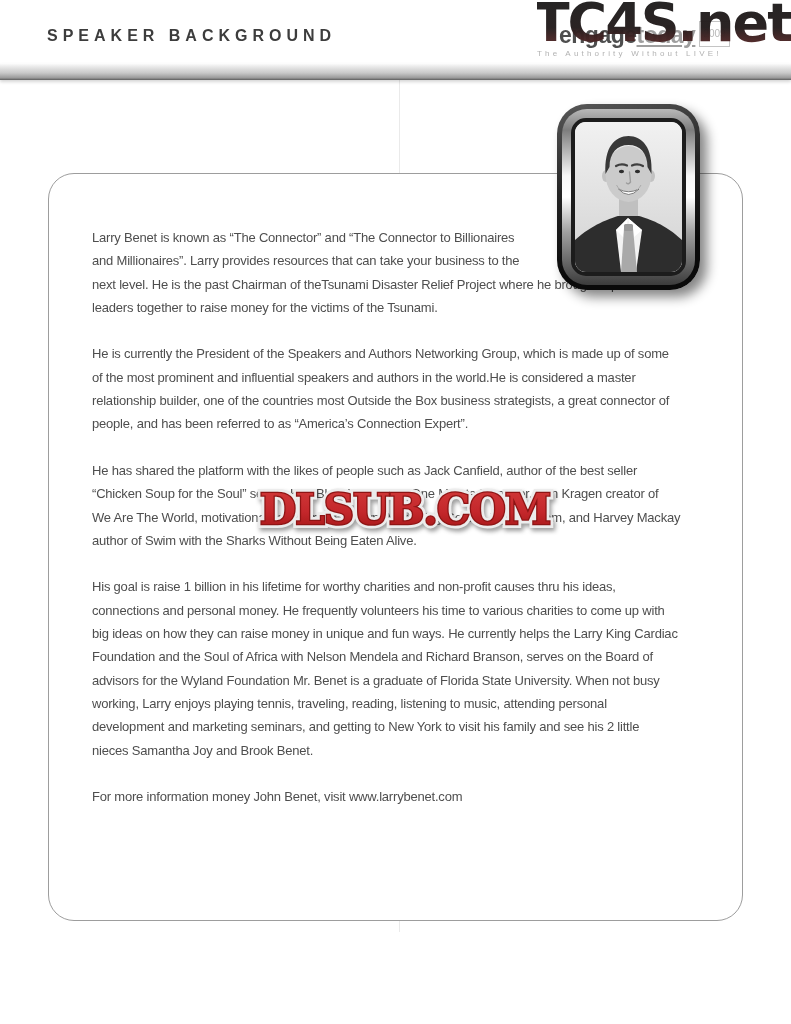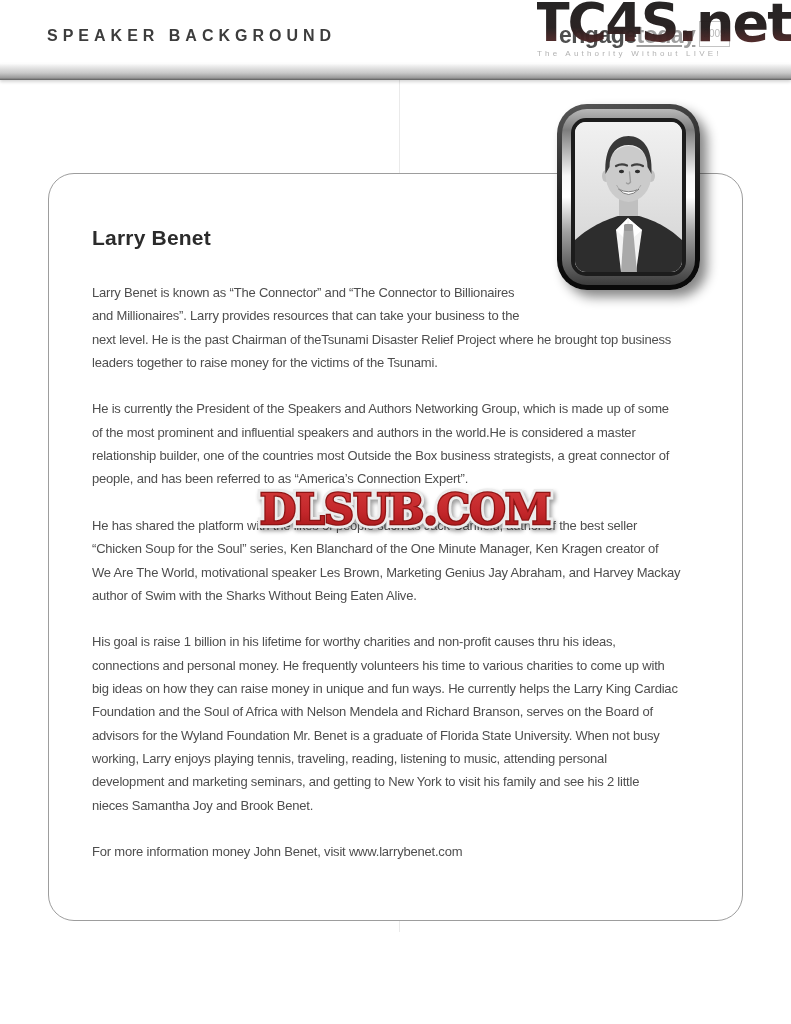--- a/index.html
+++ b/index.html
@@ -142,21 +142,20 @@
 
           <path d="M43.5,67 Q53.5,78 64,67 Q53.5,72.5 43.5,67 Z" fill="#ffffff" stroke="#6f6f6f" stroke-width="0.9"></path>
           <path d="M41.5,63 Q43,66 45.5,68" stroke="#ababab" stroke-width="1" fill="none"></path>
           <path d="M66,63 Q64.5,66 62,68" stroke="#ababab" stroke-width="1" fill="none"></path>
         </svg>
       </div>
     </div>
   </div>
 
   <div class="content">
-    <h2>Larry Benet</h2>
     <p>Larry Benet is known as “The Connector” and “The Connector to Billionaires<br>and Millionaires”. Larry provides resources that can take your business to the<br>next level. He is the past Chairman of theTsunami Disaster Relief Project where he brought top business<br>leaders together to raise money for the victims of the Tsunami.</p>
     <p>He is currently the President of the Speakers and Authors Networking Group, which is made up of some<br>of the most prominent and influential speakers and authors in the world.He is considered a master<br>relationship builder, one of the countries most Outside the Box business strategists, a great connector of<br>people, and has been referred to as “America’s Connection Expert”.</p>
     <p>He has shared the platform with the likes of people such as Jack Canfield, author of the best seller<br>“Chicken Soup for the Soul” series, Ken Blanchard of the One Minute Manager, Ken Kragen creator of<br>We Are The World, motivational speaker Les Brown, Marketing Genius Jay Abraham, and Harvey Mackay<br>author of Swim with the Sharks Without Being Eaten Alive.</p>
     <p>His goal is raise 1 billion in his lifetime for worthy charities and non-profit causes thru his ideas,<br>connections and personal money. He frequently volunteers his time to various charities to come up with<br>big ideas on how they can raise money in unique and fun ways. He currently helps the Larry King Cardiac<br>Foundation and the Soul of Africa with Nelson Mendela and Richard Branson, serves on the Board of<br>advisors for the Wyland Foundation Mr. Benet is a graduate of Florida State University. When not busy<br>working, Larry enjoys playing tennis, traveling, reading, listening to music, attending personal<br>development and marketing seminars, and getting to New York to visit his family and see his 2 little<br>nieces Samantha Joy and Brook Benet.</p>
     <p>For more information money John Benet, visit www.larrybenet.com</p>
   </div>
 
   <svg class="wm-mid" width="310" height="56" viewBox="0 0 310 56">
     <defs>
       <linearGradient id="dlg" x1="0" y1="0" x2="0" y2="1">

